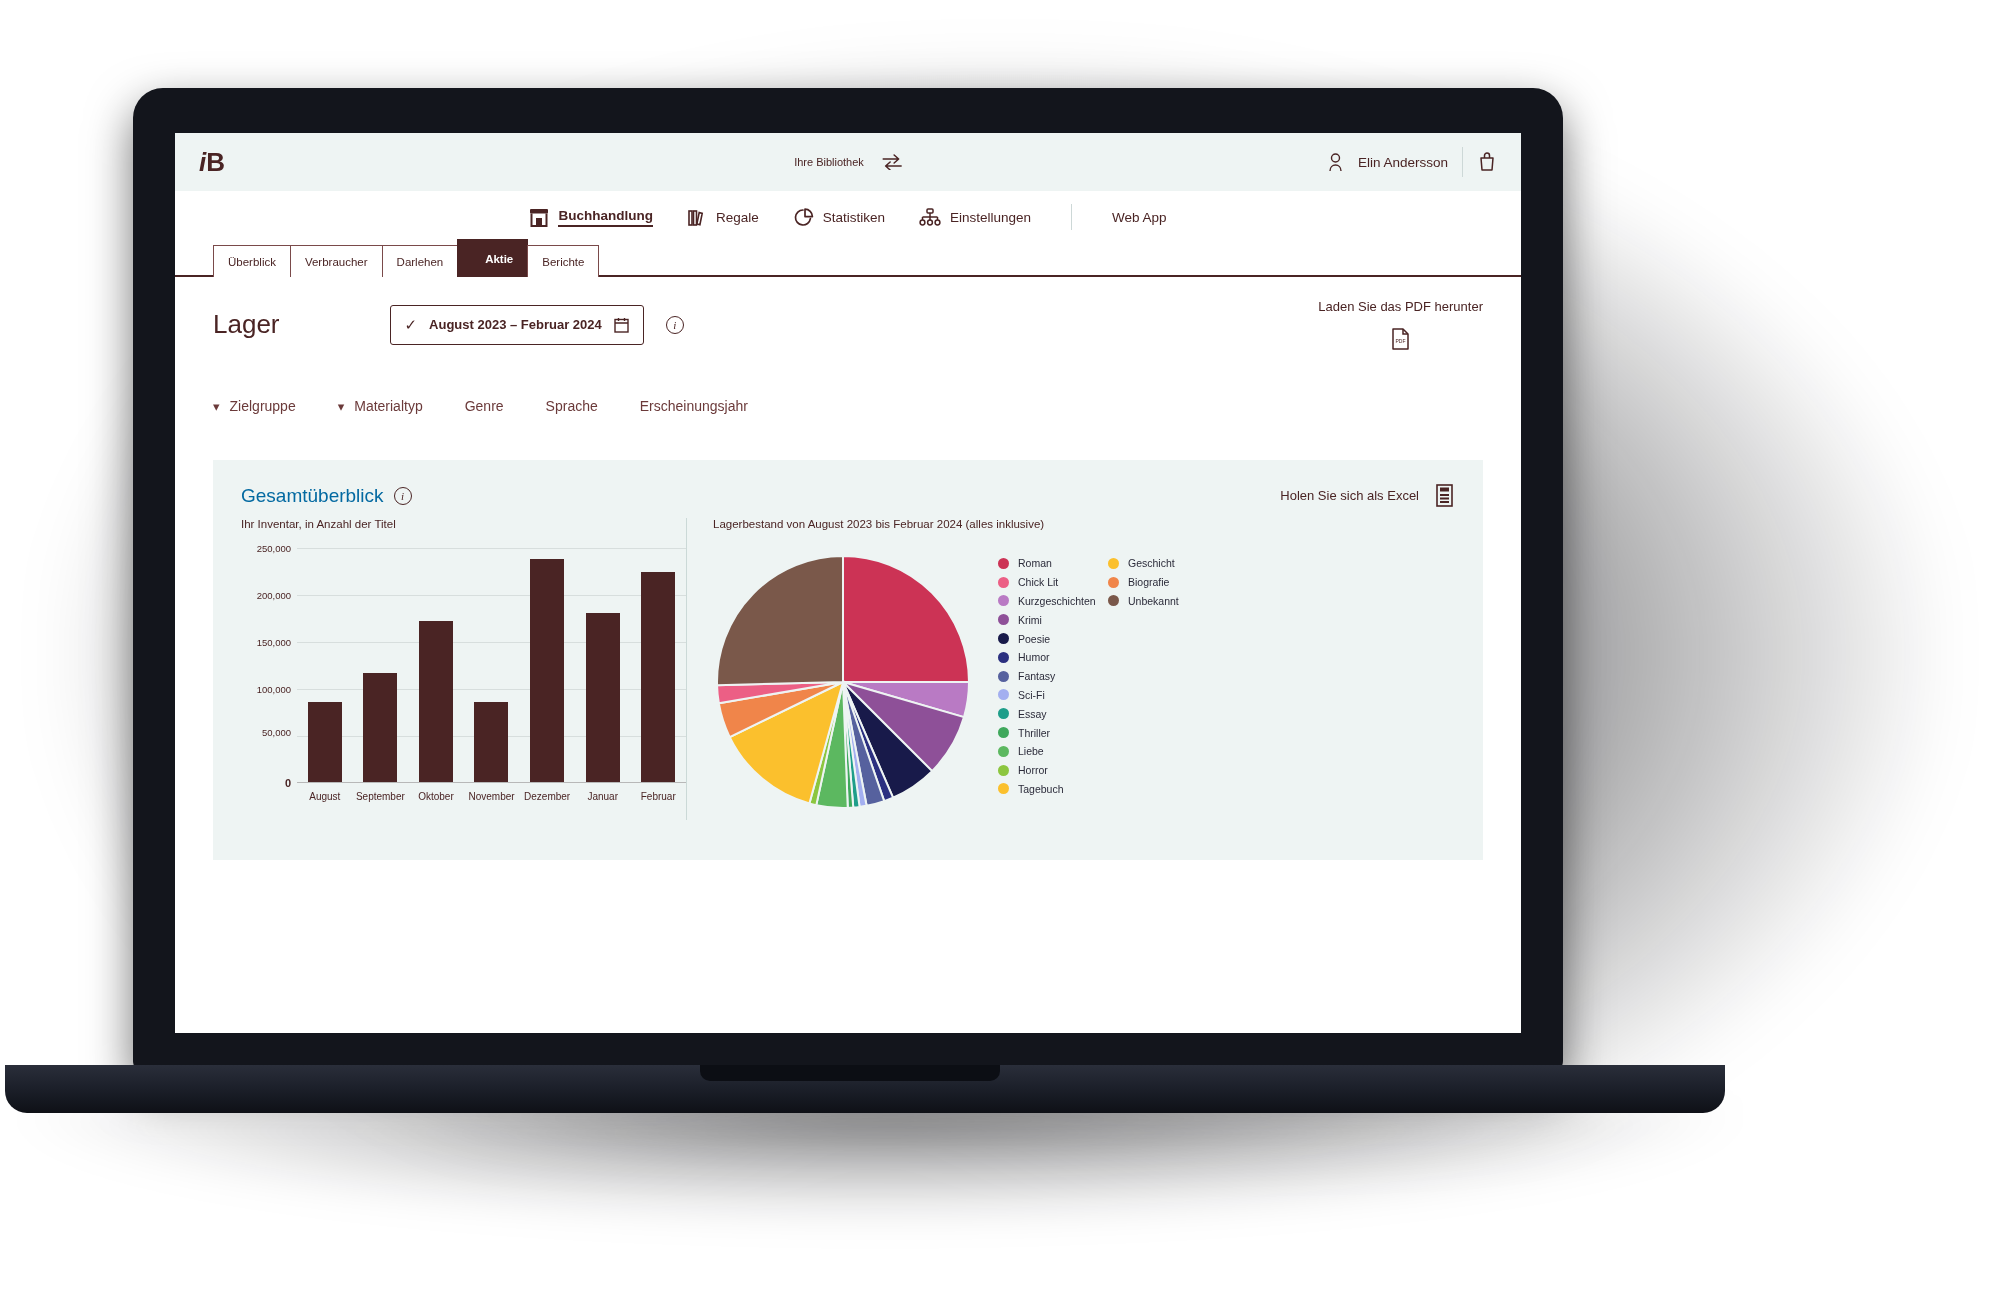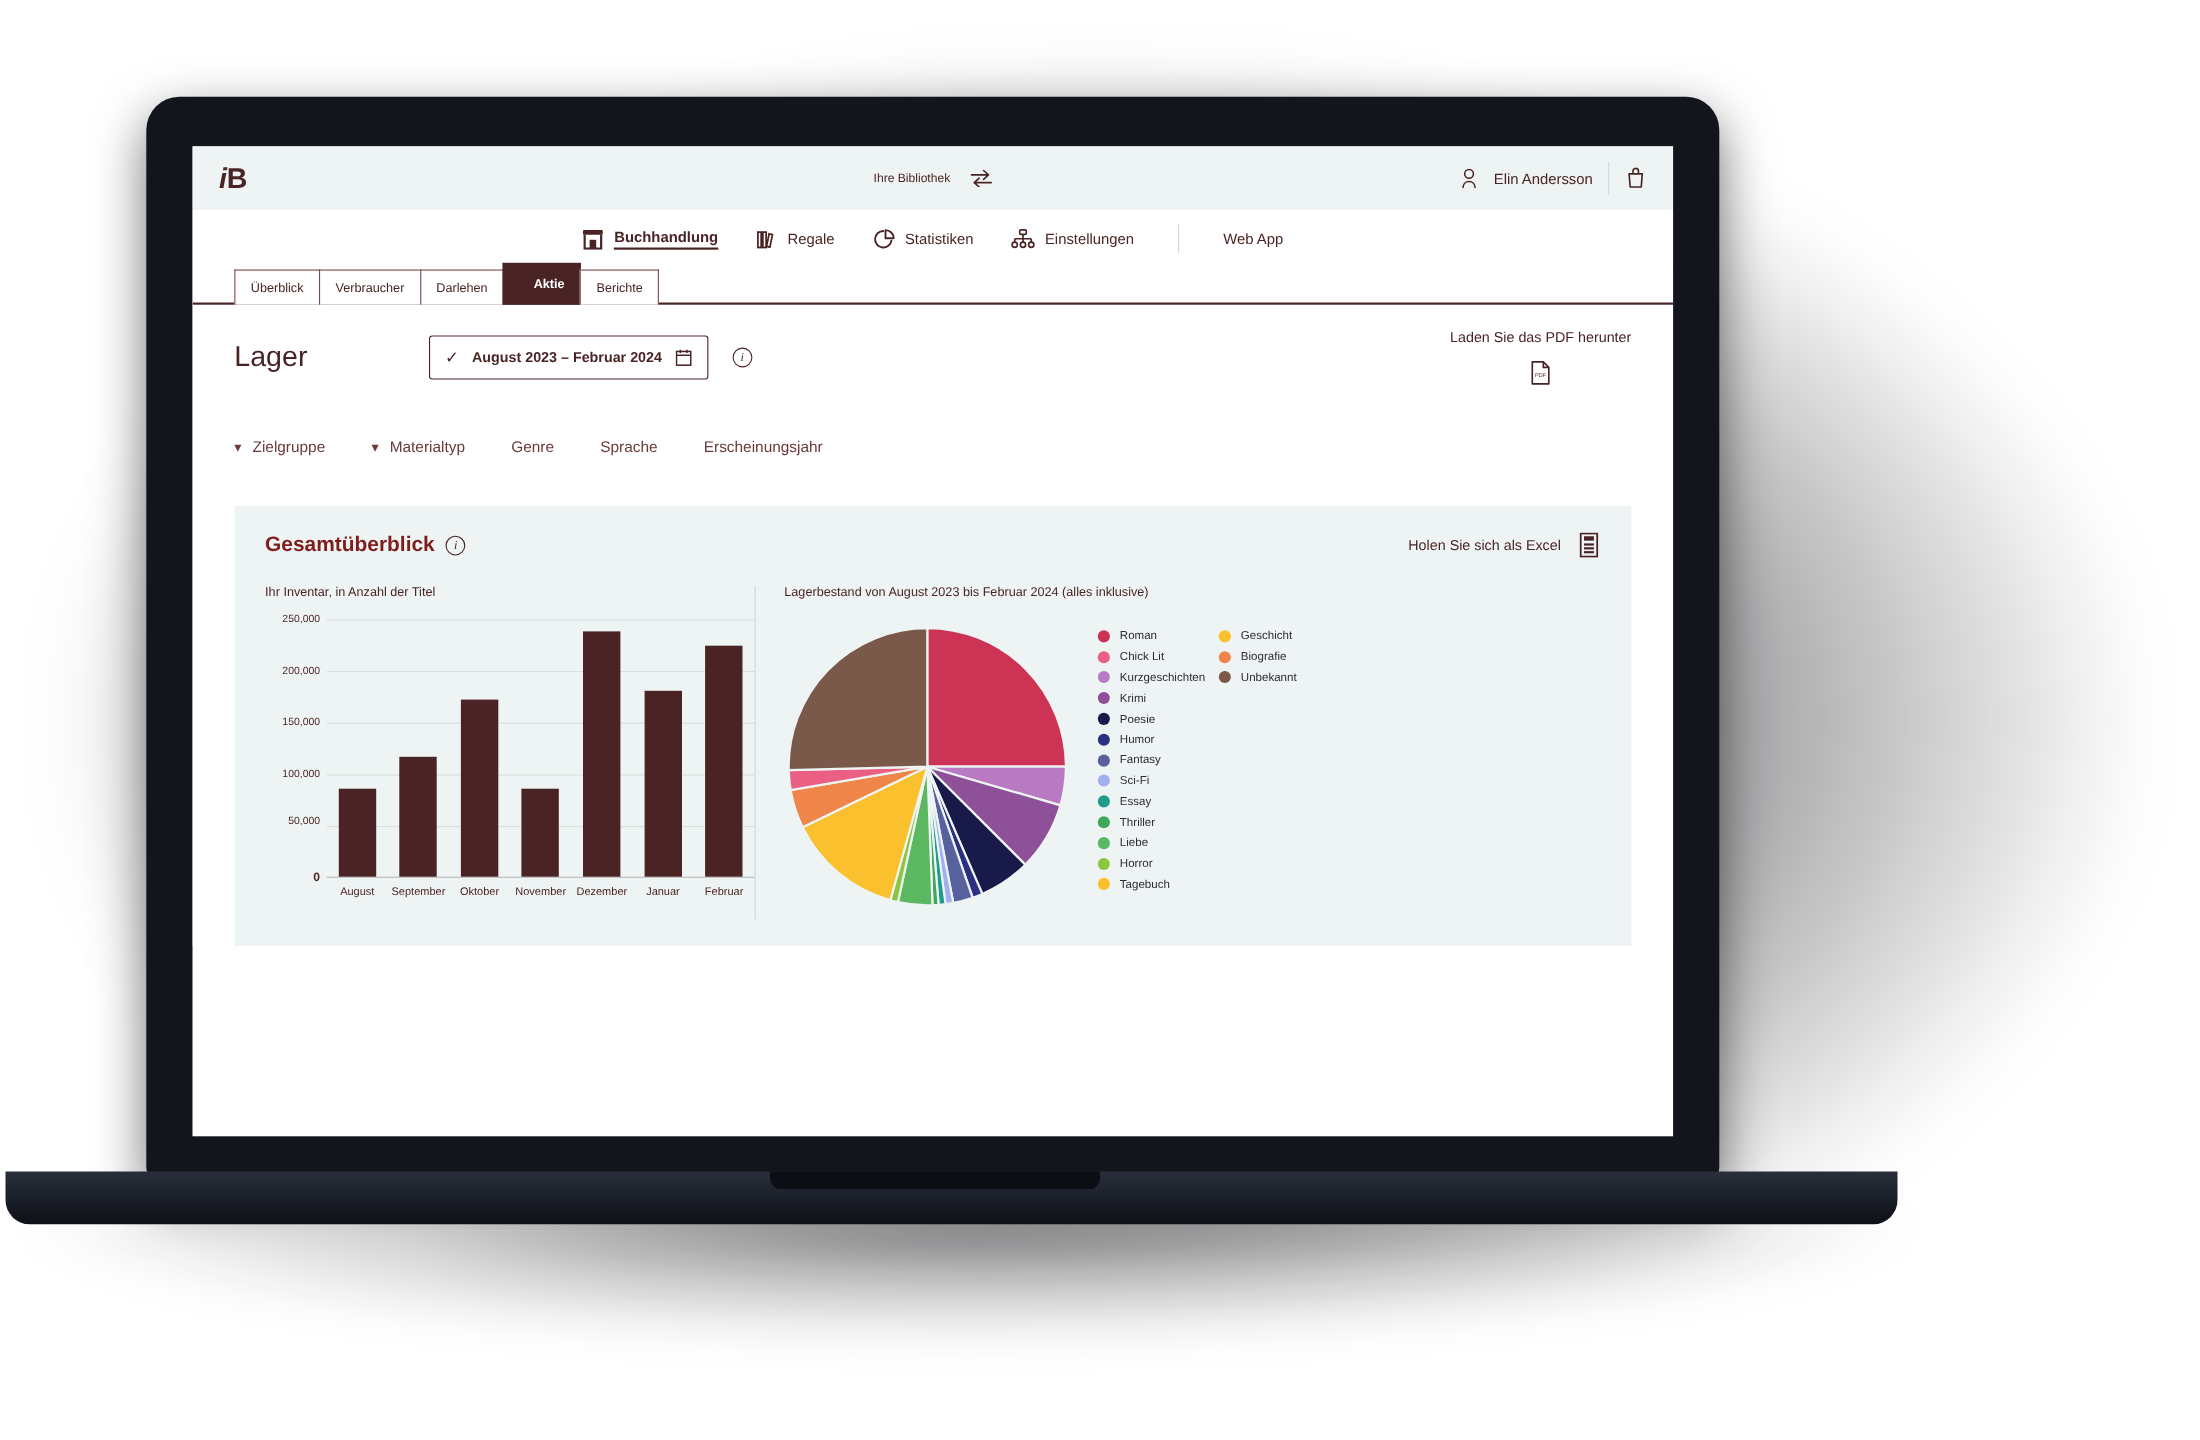--- a/index.html
+++ b/index.html
@@ -99,24 +99,24 @@
   .filter-actions { margin-left:auto; display:flex; gap:10px; }
   .btn-outline {
     display:flex; align-items:center; gap:12px; height:40px; padding:0 16px;
     border:1px solid #9a9a9a; border-radius:3px; background:#fff; color:#4d4d4d; font-size:13.5px; cursor:pointer;
   }
 
   .card {
     margin-top:34px; background:#eef4f3; padding:24px 28px 0 28px; height:400px;
   }
   .card-head { display:flex; align-items:center; }
-  .card-title { font-size:19px; font-weight:bold; color:#7f1d1d; }
+  .card-title { font-size:19px; font-weight:normal; color:#0369a1; }
   .card-excel { margin-left:auto; display:flex; align-items:center; gap:16px; color:#4a2424; font-size:13px; cursor:pointer; }
 
-  .charts { display:flex; margin-top:26px; }
+  .charts { display:flex; margin-top:11px; }
   .chart-left { width:445px; }
   .chart-right { flex:1; padding-left:26px; border-left:1px solid #cbd9d7; }
   .chart-label { font-size:11.5px; color:#4a2424; margin-bottom:18px; }
 
   
   .bars-wrap { position:relative; height:235px; display:flex; }
   .yaxis { width:56px; position:relative; }
   .ytick { position:absolute; right:6px; transform:translateY(-50%); font-size:9.5px; color:#4a2424; }
   .ytick.zero { font-weight:bold; font-size:11px; }
   .plot { flex:1; position:relative; border-bottom:1px solid #b8b8b8; }

